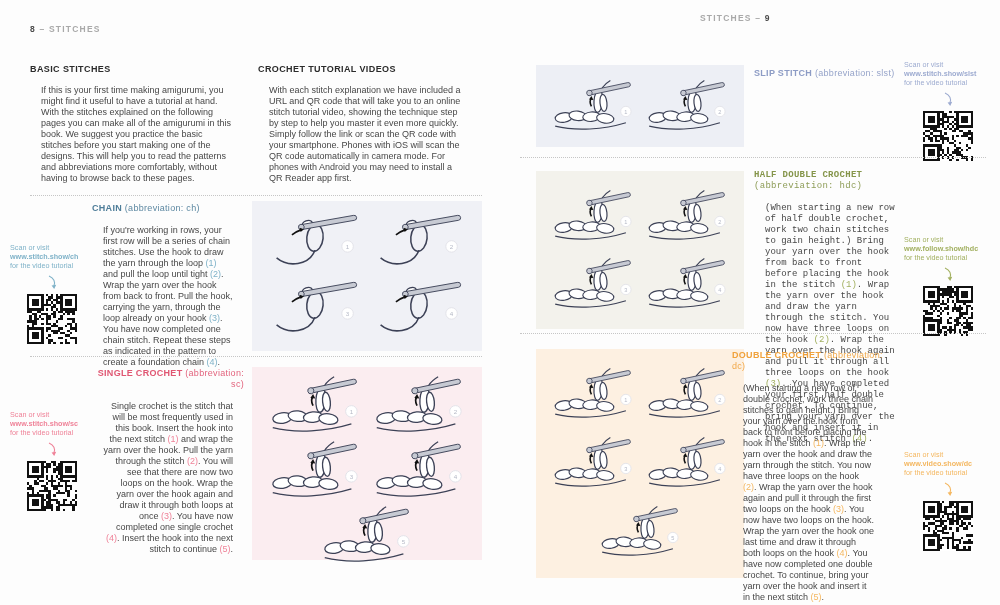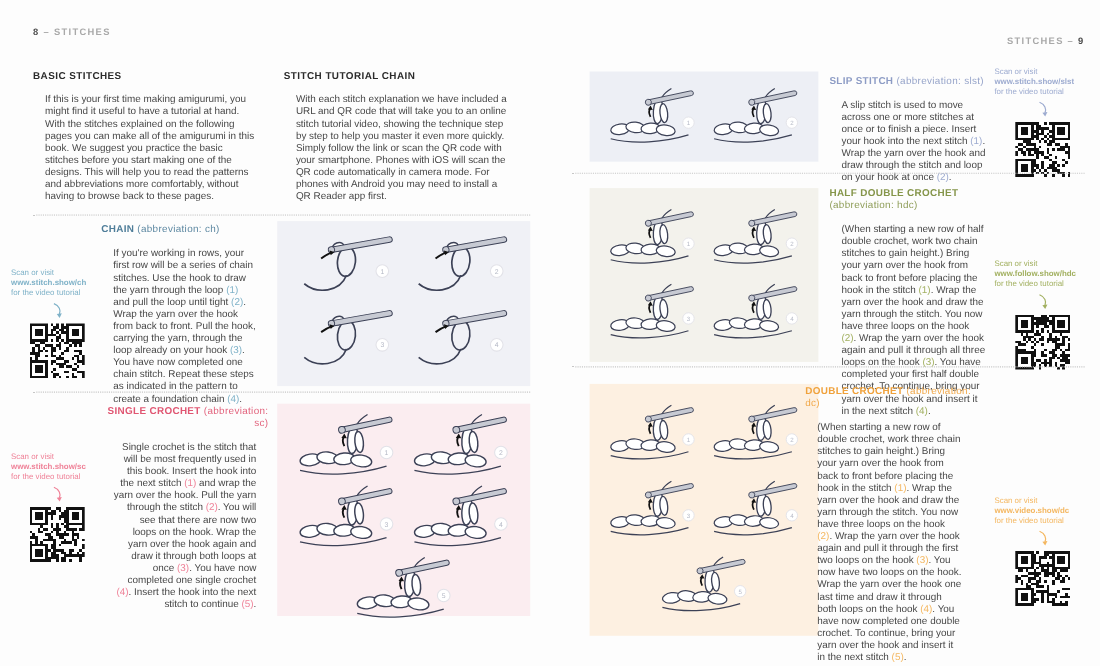--- a/index.html
+++ b/index.html
@@ -35,21 +35,21 @@
   <span>–</span>
   <span>STITCHES</span>
 </div>
 
 <div class="abs" style="left:30px;top:64px;width:214px">
   <h3 class="intro-head">BASIC STITCHES</h3>
   <p class="body-text">If this is your first time making amigurumi, you might find it useful to have a tutorial at hand. With the stitches explained on the following pages you can make all of the amigurumi in this book. We suggest you practice the basic stitches before you start making one of the designs. This will help you to read the patterns and abbreviations more comfortably, without having to browse back to these pages.</p>
 </div>
 
 <div class="abs" style="left:258px;top:64px;width:218px">
-  <h3 class="intro-head">STITCH TUTORIAL CHAIN</h3>
+  <h3 class="intro-head">CROCHET TUTORIAL VIDEOS</h3>
   <p class="body-text">With each stitch explanation we have included a URL and QR code that will take you to an online stitch tutorial video, showing the technique step by step to help you master it even more quickly. Simply follow the link or scan the QR code with your smartphone. Phones with iOS will scan the QR code automatically in camera mode. For phones with Android you may need to install a QR Reader app first.</p>
 </div>
 
 <div class="sep" style="left:30px;top:195px;width:452px"></div>
 
 <div class="abs" style="left: 92px; top: 203px; width: 152px; --accent: #4e7d99; --accent-soft: #7fb2c8;">
   <p class="sec-head"><span>CHAIN</span> <span class="sec-abbr">(abbreviation: ch)</span></p>
   <p class="body-text rich">If you're working in rows, your first row will be a series of chain stitches. Use the hook to draw the yarn through the loop <span class="numref">(1)</span> and pull the loop until tight <span class="numref">(2)</span>. Wrap the yarn over the hook from back to front. Pull the hook, carrying the yarn, through the loop already on your hook <span class="numref">(3)</span>. You have now completed one chain stitch. Repeat these steps as indicated in the pattern to create a foundation chain <span class="numref">(4)</span>.</p>
 </div>
 <div class="abs scan-note" style="left: 10px; top: 243px; width: 84px; --accent: #4e7d99; --accent-soft: #7fb2c8;">
@@ -542,21 +542,21 @@
           <circle cx="45.5" cy="15.5" r="3.2" fill="#c7cad3" stroke="#3c4156" stroke-width="0.9"></circle>
         </g>
         <path d="M48,34 C46,30 46,27 48,25" fill="none" stroke="#111" stroke-width="1.8"></path>
         <path d="M48,22 l-2.8,4.2 l5.2,0.4 z" fill="#111"></path>
         <circle cx="88" cy="40" r="6" fill="#fff" stroke="#e2e2e8" stroke-width="1"></circle>
         <text x="88" y="42.4" font-size="6.5" text-anchor="middle" fill="#b5b9c6" font-family="sans-serif">5</text>
       </svg>
     </div>
   </div>
 
-<div class="abs page-header" style="left:700px;top:32px;width:286px;text-align:right">
+<div class="abs page-header" style="left:700px;top:13px;width:286px;">
   <span>STITCHES</span>
   <span>–</span>
   <span class="num">9</span>
 </div>
 
 <div class="figure" style="left: 536px; top: 65px; width: 208px; height: 82px; background: rgb(237, 239, 245);">
     <div class="step">
       <svg viewBox="0 0 100 68" xmlns="http://www.w3.org/2000/svg">
         <path d="M6,57 C30,63 62,61 88,53" fill="none" stroke="#3c4156" stroke-width="1.3"></path>
         <g fill="#fff" stroke="#3c4156" stroke-width="1.3">
@@ -600,21 +600,20 @@
         </g>
         <path d="M48,34 C46,30 46,27 48,25" fill="none" stroke="#111" stroke-width="1.8"></path>
         <path d="M48,22 l-2.8,4.2 l5.2,0.4 z" fill="#111"></path>
         <circle cx="88" cy="40" r="6" fill="#fff" stroke="#e2e2e8" stroke-width="1"></circle>
         <text x="88" y="42.4" font-size="6.5" text-anchor="middle" fill="#b5b9c6" font-family="sans-serif">2</text>
       </svg>
     </div>
   </div>
 <div class="abs" style="left: 754px; top: 68px; width: 154px; --accent: #8d9cc5; --accent-soft: #9dabd0;">
   <p class="sec-head"><span>SLIP STITCH</span> <span class="sec-abbr">(abbreviation: slst)</span></p>
-  <p class="body-text rich">A slip stitch is used to move across one or more stitches at once or to finish a piece. Insert your hook into the next stitch <span class="numref">(1)</span>. Wrap the yarn over the hook and draw through the stitch and loop on your hook at once <span class="numref">(2)</span>.</p>
 </div>
 <div class="abs scan-note" style="left: 904px; top: 60px; width: 88px; --accent: #8d9cc5; --accent-soft: #9dabd0;">
   <span class="ln">Scan or visit</span>
   <span class="url">www.stitch.show/slst</span>
   <span class="ln">for the video tutorial</span>
   <svg class="note-arrow" width="13" height="15" viewBox="0 0 13 15">
       <path d="M3,1 C8,3 9.5,7 8,10.5" fill="none" stroke="currentColor" stroke-width="1.1"></path>
       <path d="M8.2,14 l-2.6,-3.6 l4.6,-0.6 z" fill="currentColor"></path>
     </svg>
   <div class="qr">
@@ -853,21 +852,21 @@
           <rect x="44" y="13" width="50" height="5" rx="2.5" fill="#c7cad3" stroke="#3c4156" stroke-width="0.9"></rect>
           <circle cx="45.5" cy="15.5" r="3.2" fill="#c7cad3" stroke="#3c4156" stroke-width="0.9"></circle>
         </g>
         <path d="M48,34 C46,30 46,27 48,25" fill="none" stroke="#111" stroke-width="1.8"></path>
         <path d="M48,22 l-2.8,4.2 l5.2,0.4 z" fill="#111"></path>
         <circle cx="88" cy="40" r="6" fill="#fff" stroke="#e2e2e8" stroke-width="1"></circle>
         <text x="88" y="42.4" font-size="6.5" text-anchor="middle" fill="#b5b9c6" font-family="sans-serif">4</text>
       </svg>
     </div>
   </div>
-<div class="abs" style="left: 754px; top: 170px; width: 154px; --accent: #85954a; --accent-soft: #a2b060;">
+<div class="abs" style="left: 754px; top: 170px; width: 154px; font-family: Liberation Mono, monospace; --accent: #85954a; --accent-soft: #a2b060;">
   <p class="sec-head"><span>HALF DOUBLE CROCHET</span> <span class="sec-abbr">(abbreviation: hdc)</span></p>
   <p class="body-text rich">(When starting a new row of half double crochet, work two chain stitches to gain height.) Bring your yarn over the hook from back to front before placing the hook in the stitch <span class="numref">(1)</span>. Wrap the yarn over the hook and draw the yarn through the stitch. You now have three loops on the hook <span class="numref">(2)</span>. Wrap the yarn over the hook again and pull it through all three loops on the hook <span class="numref">(3)</span>. You have completed your first half double crochet. To continue, bring your yarn over the hook and insert it in the next stitch <span class="numref">(4)</span>.</p>
 </div>
 <div class="abs scan-note" style="left: 904px; top: 235px; width: 88px; --accent: #85954a; --accent-soft: #a2b060;">
   <span class="ln">Scan or visit</span>
   <span class="url">www.follow.show/hdc</span>
   <span class="ln">for the video tutorial</span>
   <svg class="note-arrow" width="13" height="15" viewBox="0 0 13 15">
       <path d="M3,1 C8,3 9.5,7 8,10.5" fill="none" stroke="currentColor" stroke-width="1.1"></path>
       <path d="M8.2,14 l-2.6,-3.6 l4.6,-0.6 z" fill="currentColor"></path>

